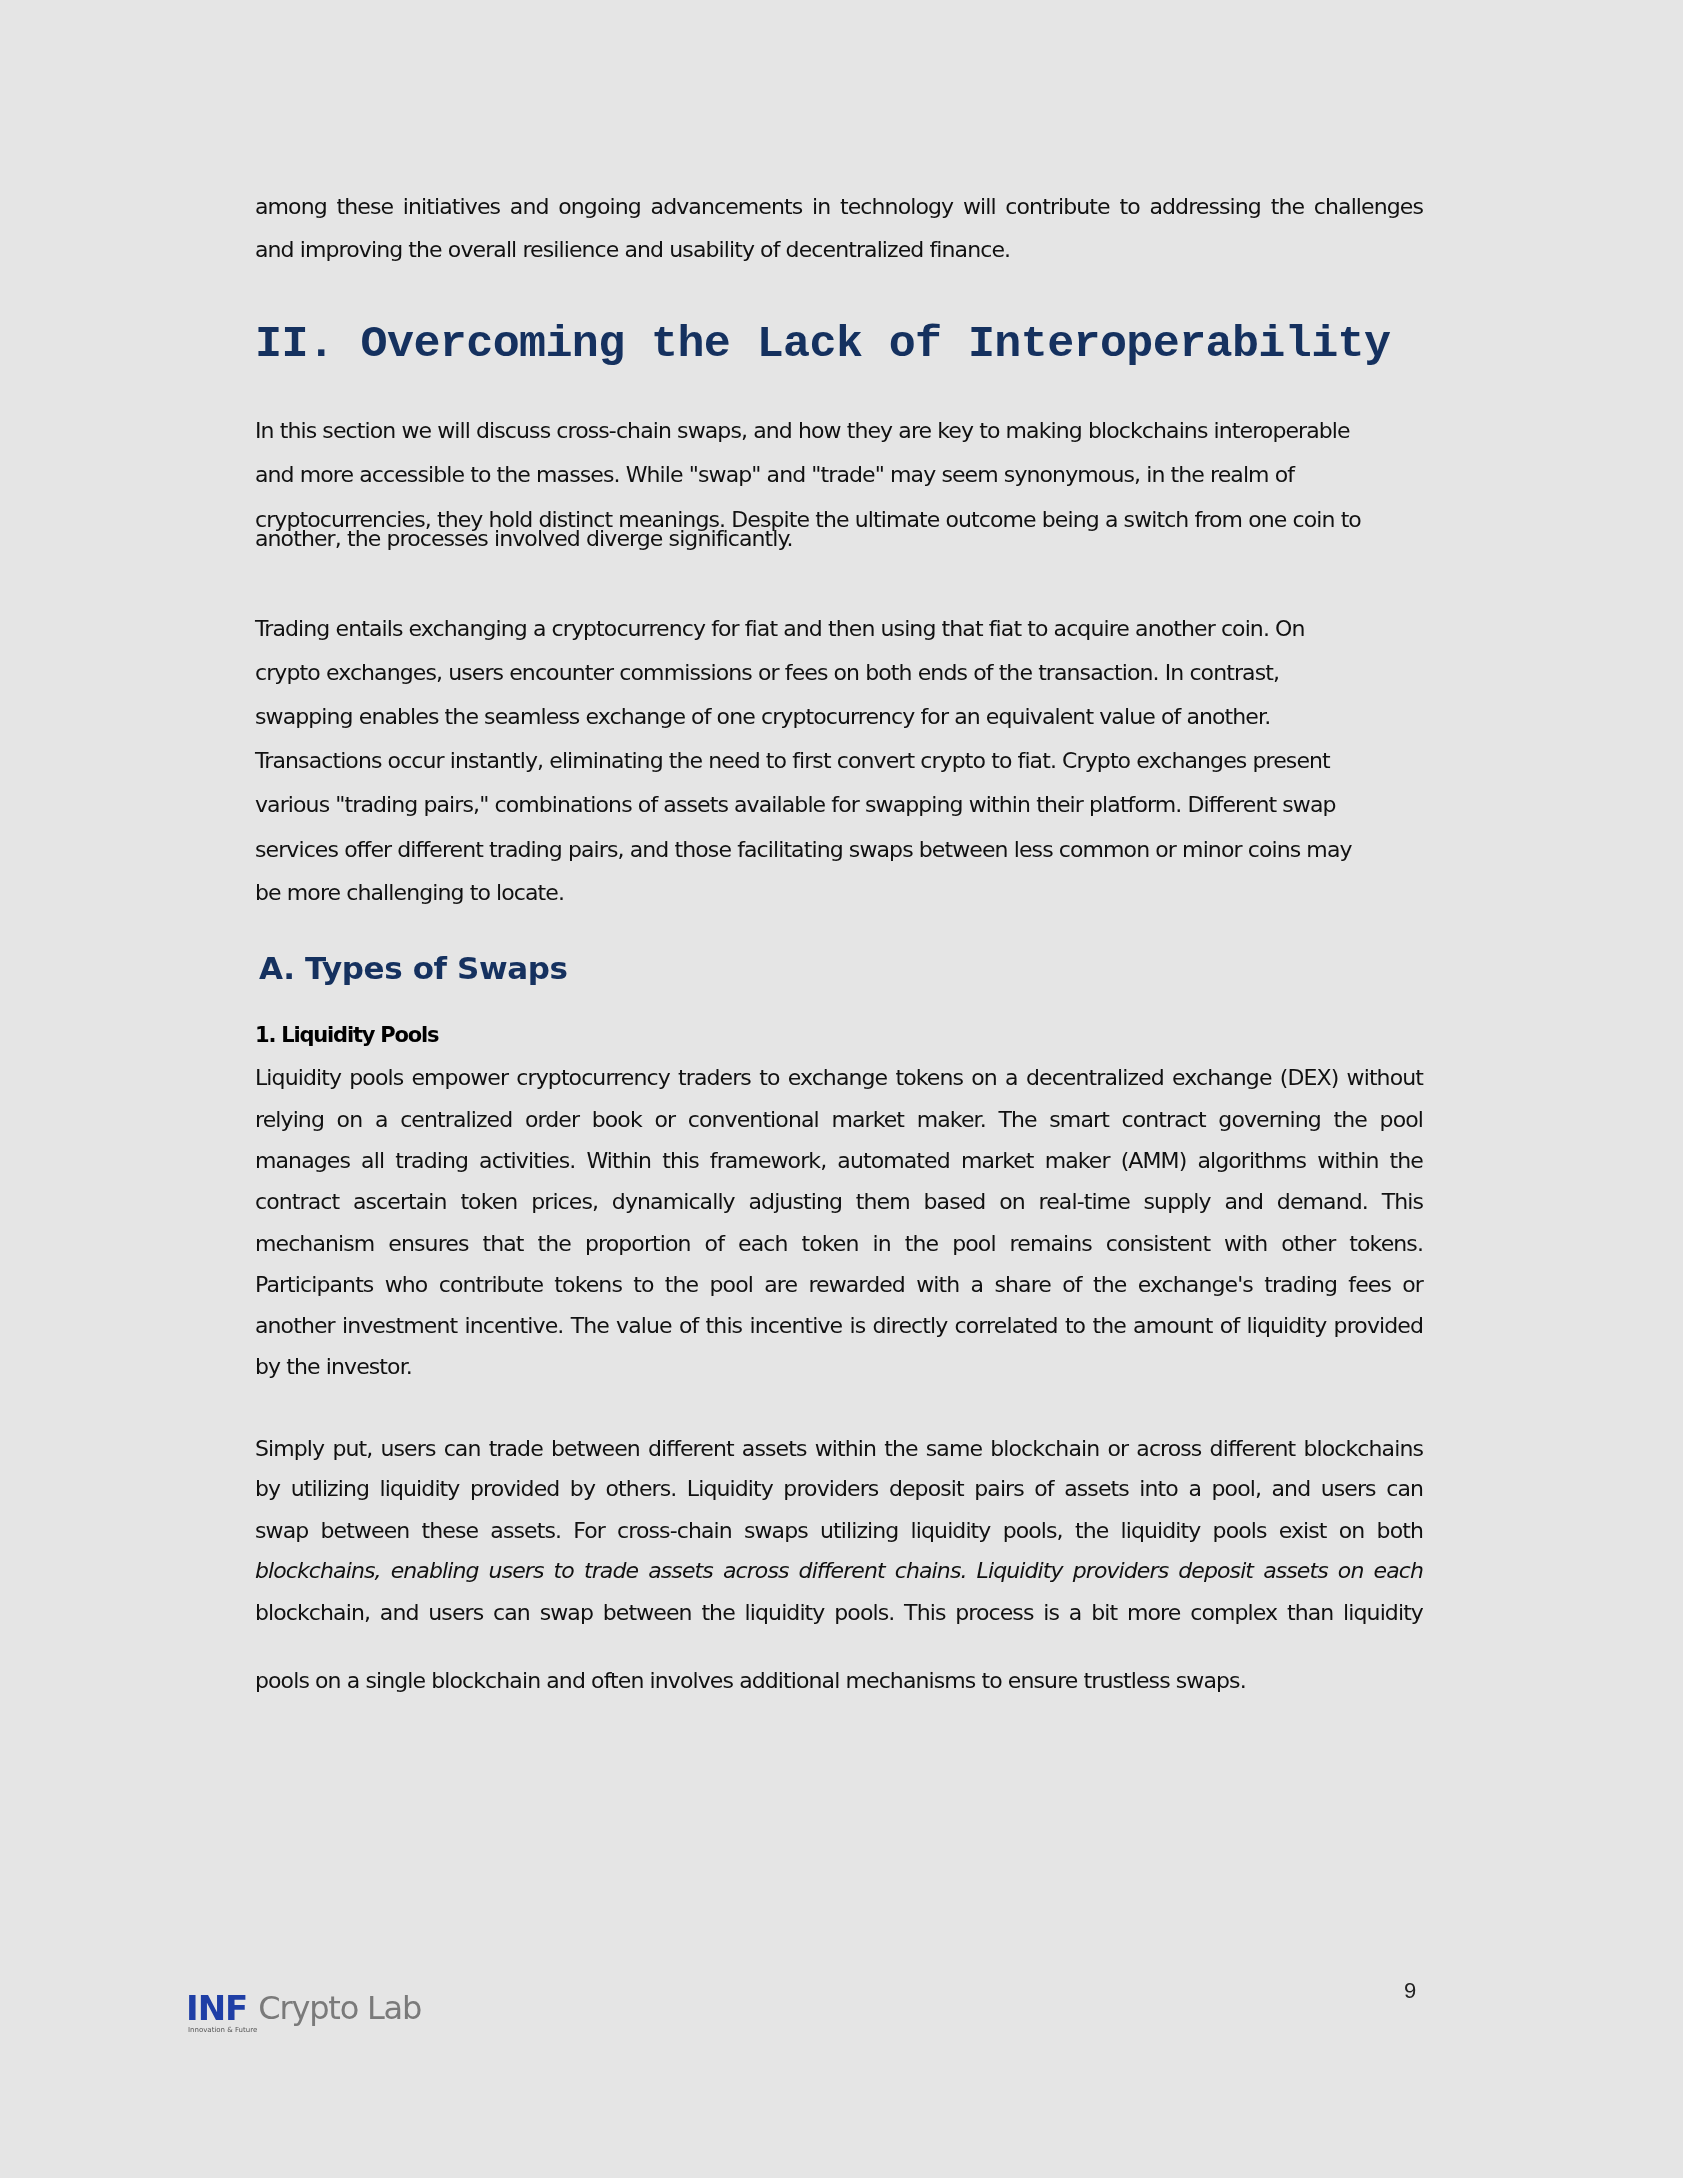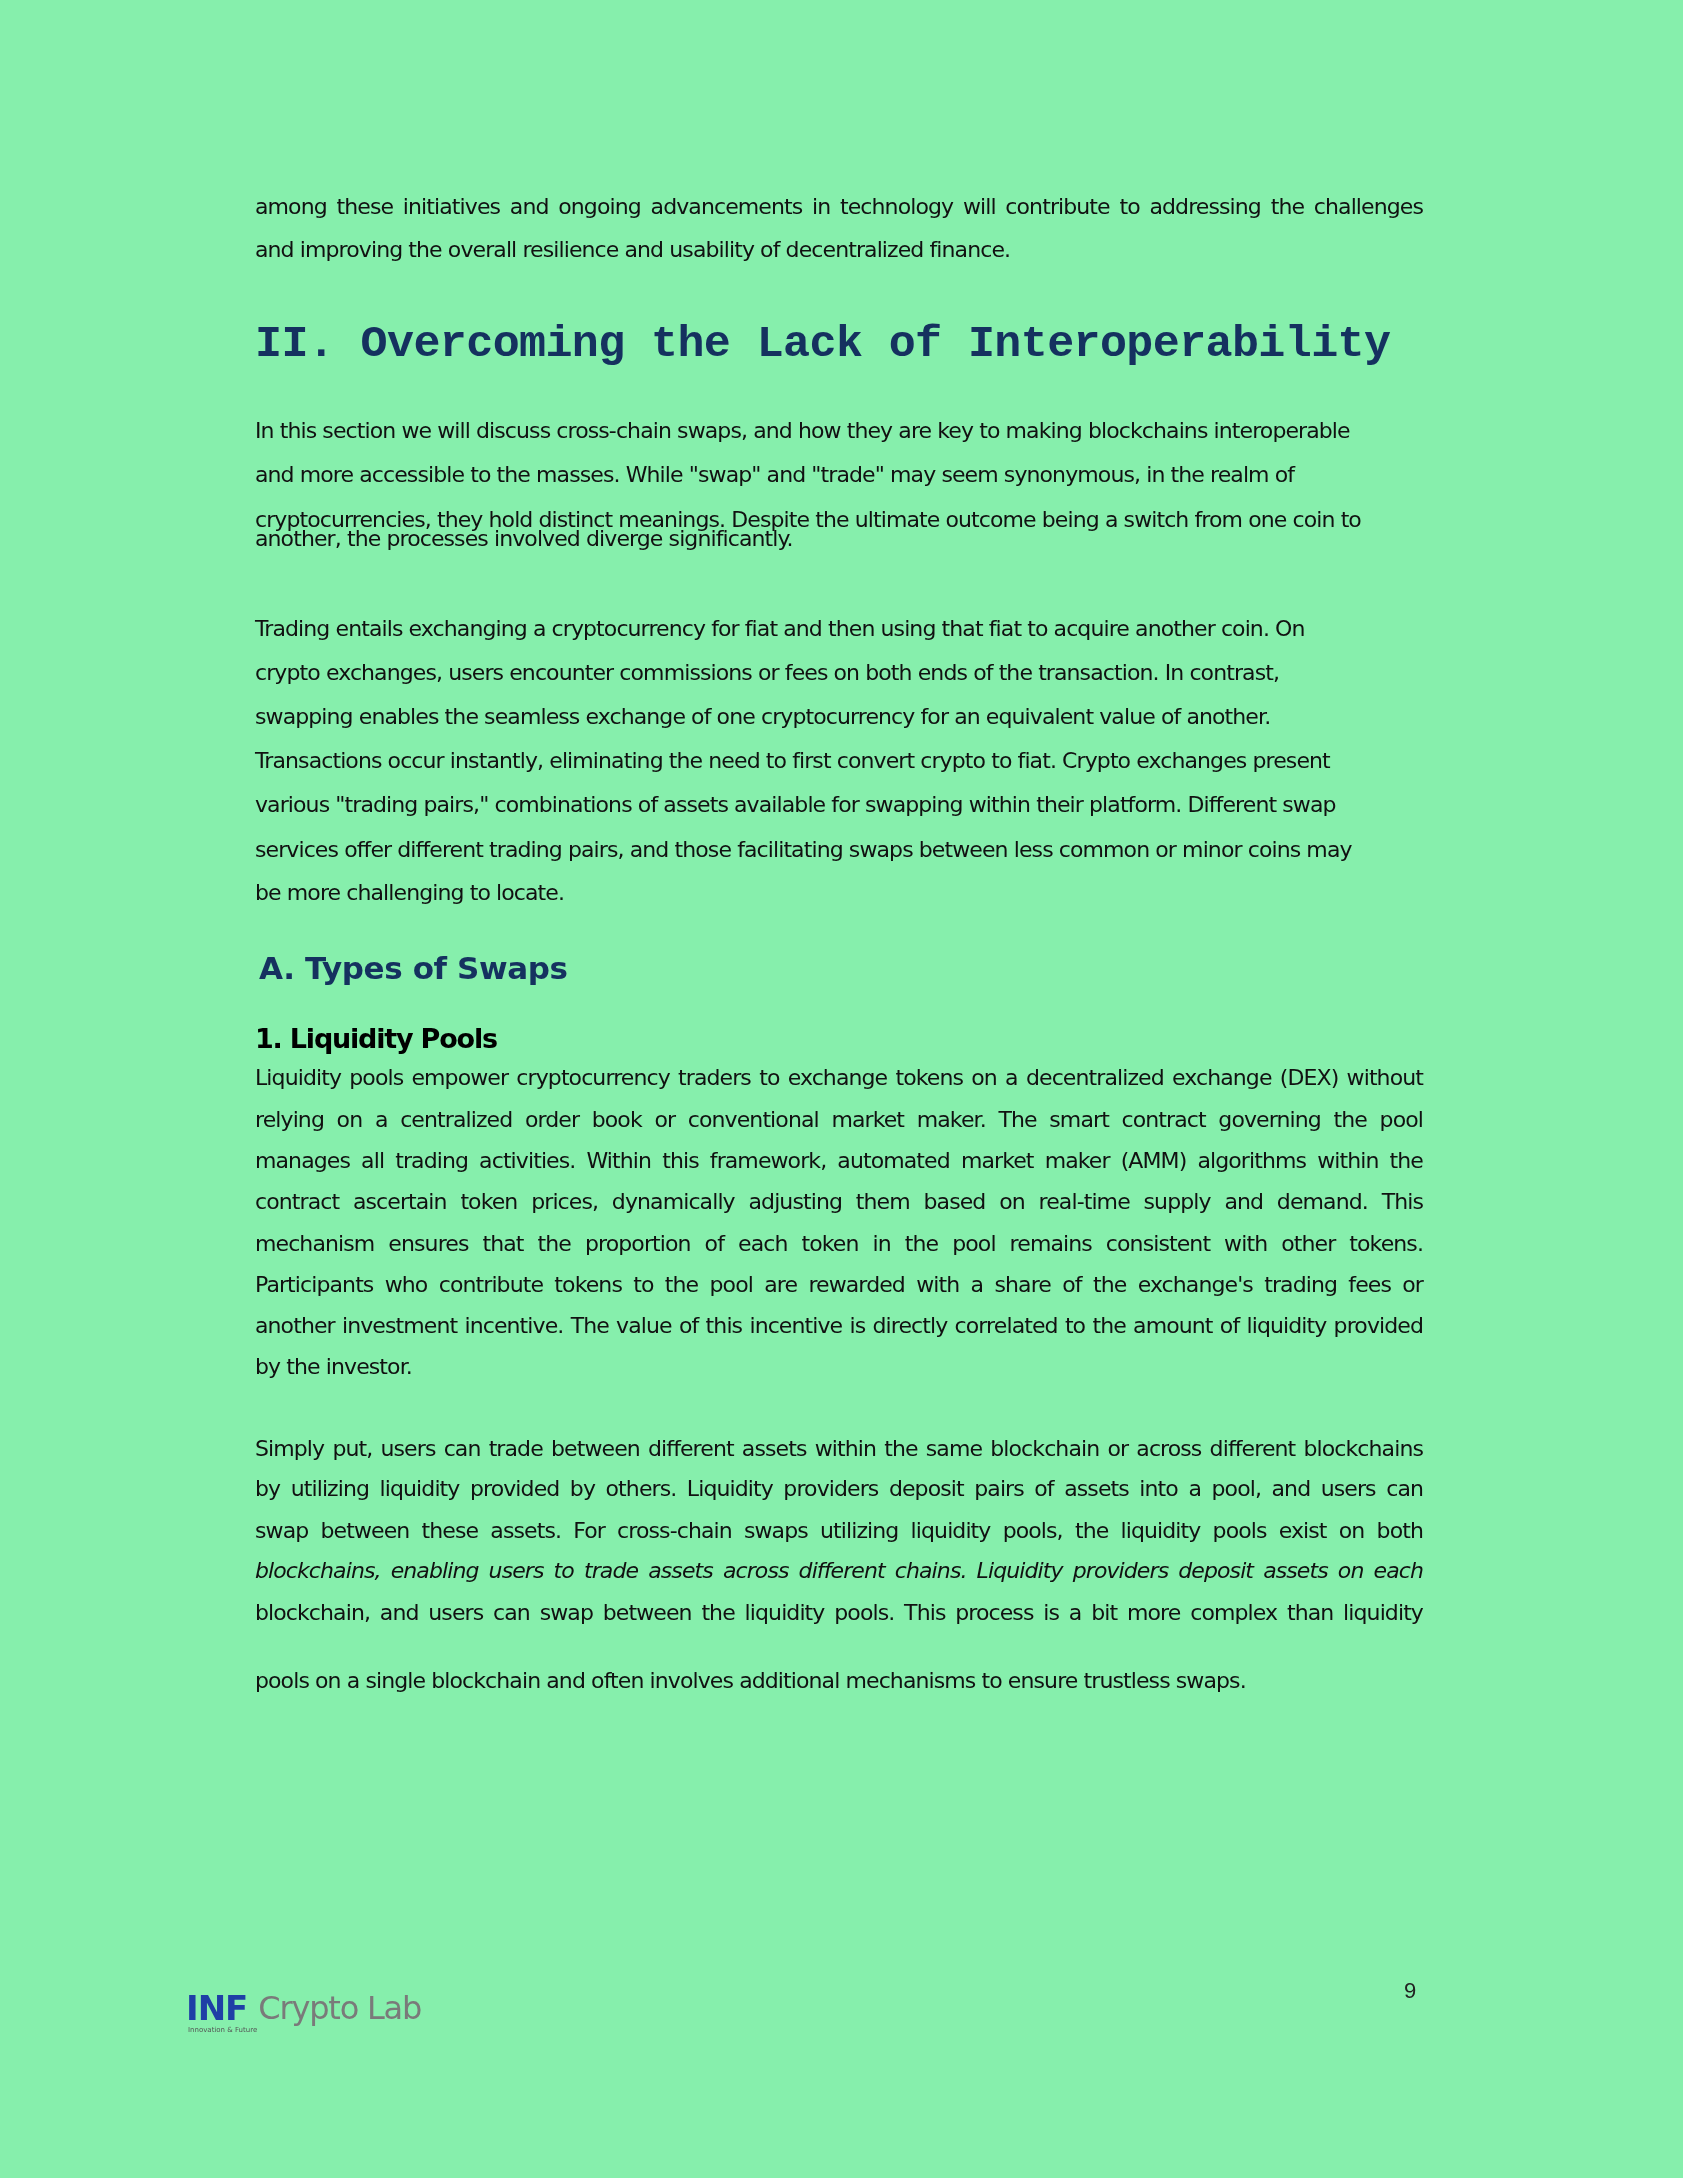--- a/index.html
+++ b/index.html
@@ -1,21 +1,21 @@
 <!DOCTYPE html>
 <html><head>
 <meta charset="utf-8">
 <style>
   html, body { margin: 0; padding: 0; background: #ffffff; }
   body { width: 1683px; height: 2178px; position: relative; overflow: hidden; }
-  .page { position: absolute; left: 0; top: 0; width: 1683px; height: 2178px; background: #86efac; }
+  .page { position: absolute; left: 0; top: 0; width: 1683px; height: 2178px; background: #e5e5e5; }
   .content { position: absolute; left: 255px; width: 1168px; color: #111; font-family: "DejaVu Sans", sans-serif; }
   .h1 { position: absolute; left: 0; top: 319px; margin: 0; font-family: Liberation Mono, monospace; font-weight: bold; font-size: 45px; color: #15315f; letter-spacing: -0.6px; white-space: nowrap; }
   .h2 { position: absolute; left: 0; top: 946px; margin: 4px; font-family: "DejaVu Sans", sans-serif; font-weight: bold; font-size: 31px; color: #15315f; letter-spacing: -0.4px; white-space: nowrap; }
-  .h3 { position: absolute; left: 0; top: 1023px; margin: 0; font-family: "DejaVu Sans", sans-serif; font-weight: bold; font-size: 27px; color: #000; letter-spacing: -1.2px; white-space: nowrap; }
+  .h3 { position: absolute; left: 0; top: 1023px; margin: 0; font-family: "DejaVu Sans", sans-serif; font-weight: bold; font-size: 21px; color: #000; letter-spacing: -1.2px; white-space: nowrap; }
   .ln { position: absolute; left: 0; width: 1168px; font-size: 22px; letter-spacing: -0.9px; white-space: nowrap; line-height: 30px; color: #111; }
   .jl { text-align: justify; text-align-last: justify; white-space: normal; }
   .footer-logo { position: absolute; left: 186px; top: 1990px; display: flex; align-items: flex-start; }
   .logo-inf { font-family: "DejaVu Sans", sans-serif; font-weight: bold; font-size: 34px; color: #1f3fa6; letter-spacing: -1px; line-height: 36px; }
   .logo-crypto { font-family: "DejaVu Sans", sans-serif; font-size: 32px; color: #7a7a7a; margin-left: 11px; letter-spacing: -1.2px; line-height: 36px; }
   .logo-tag { position: absolute; left: 2px; top: 36px; font-family: "DejaVu Sans", sans-serif; font-size: 7px; color: #555; white-space: nowrap; }
   .page-num { position: absolute; left: 1404px; top: 1978px; font-family: "Liberation Sans", sans-serif; font-size: 22px; color: #222; }
 </style>
 </head>
 <body>

